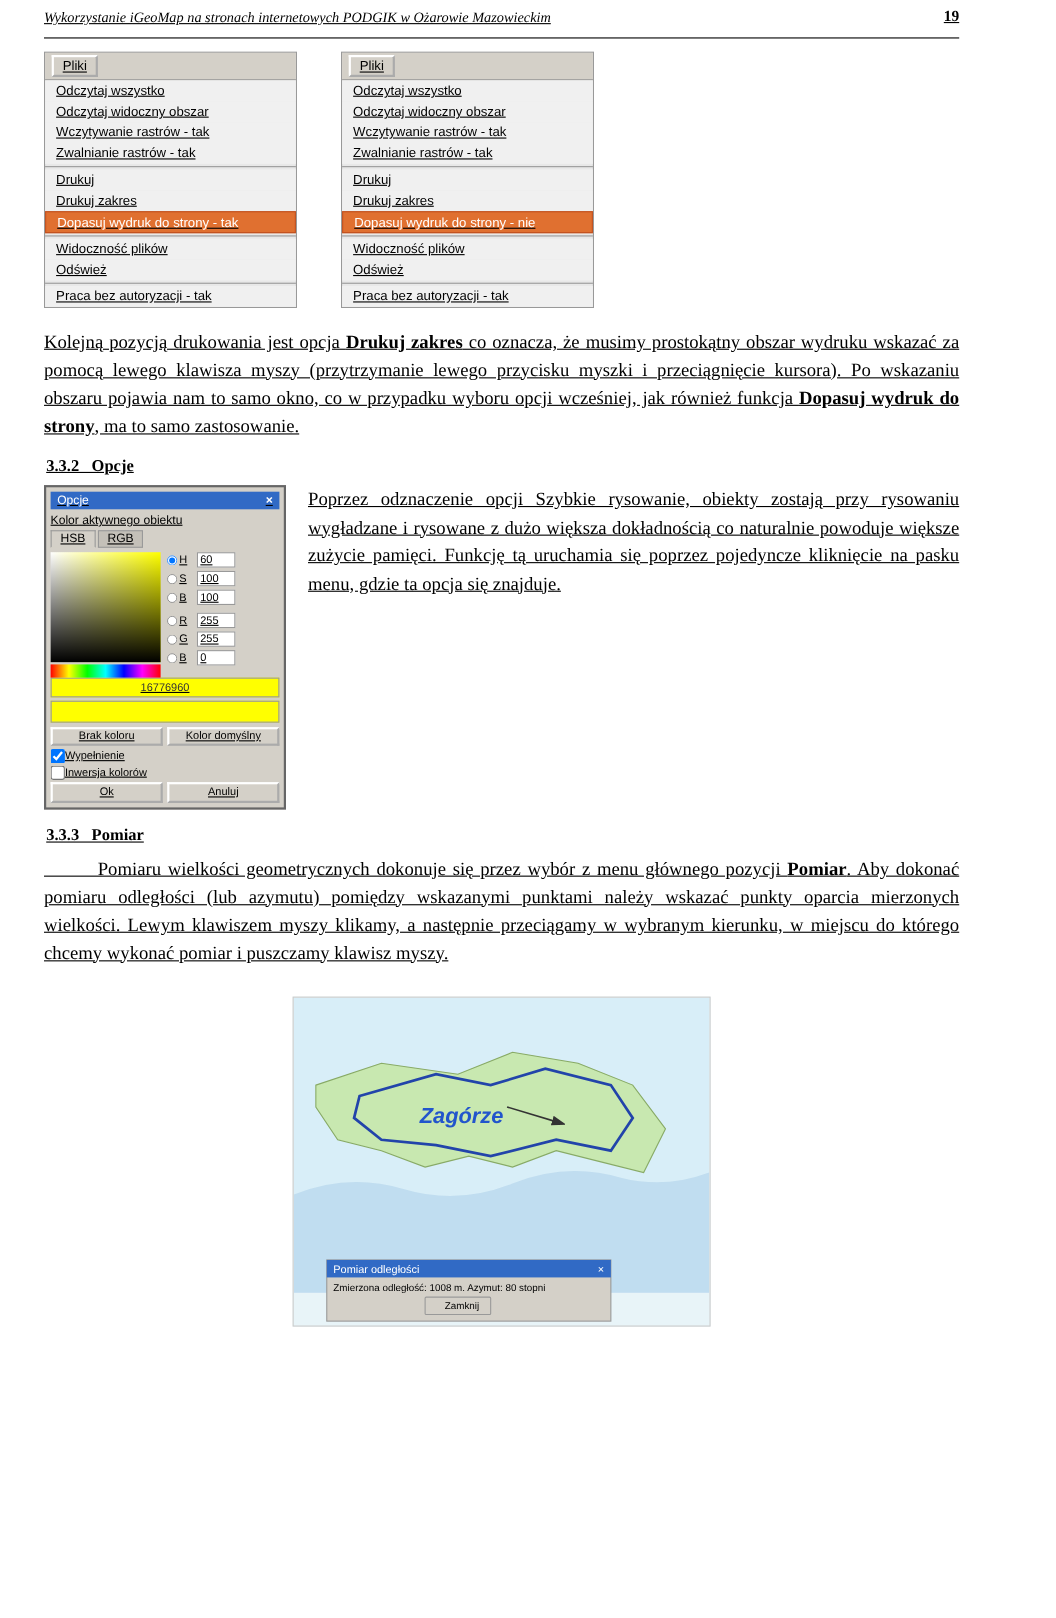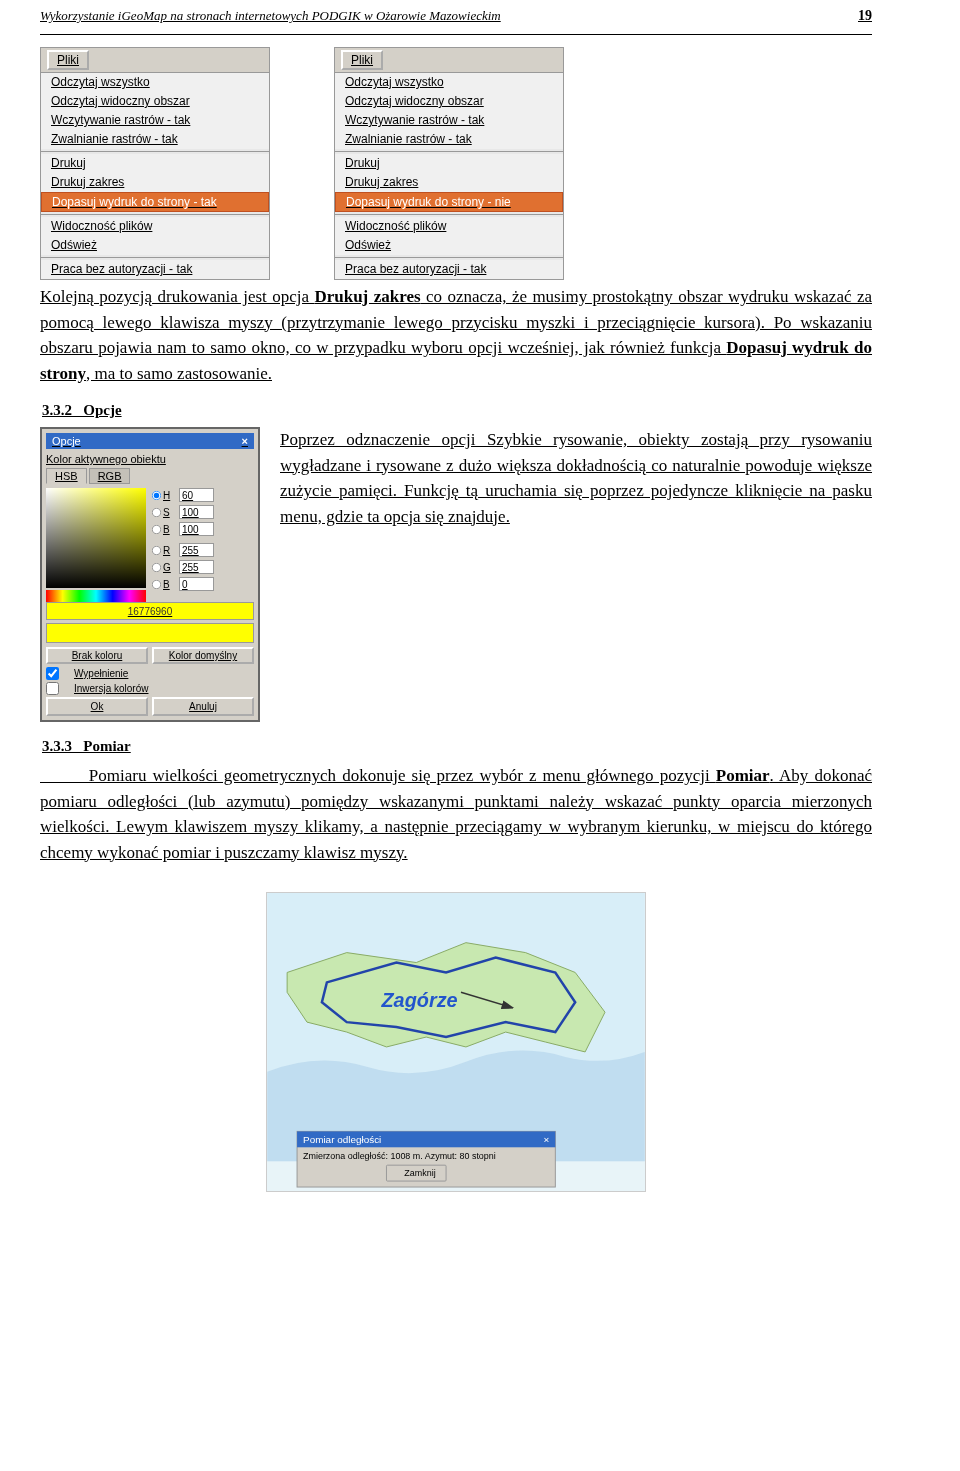--- a/index.html
+++ b/index.html
@@ -34,22 +34,22 @@
     }
 
     .page-number {
       font-size: 14px;
       font-weight: bold;
     }
 
     
     .menus-row {
       display: flex;
-      gap: 64px;
-      margin-bottom: 4px;
+      gap: 40px;
+      margin-bottom: 18px;
       justify-content: flex-start;
     }
 
     .menu-box {
       border: 1px solid #999;
       background: #e8e8e8;
       min-width: 230px;
       font-size: 13px;
       font-family: Arial, sans-serif;
     }
@@ -222,21 +222,21 @@
       background: #d4d0c8;
       border: 2px outset #fff;
       cursor: pointer;
       padding: 1px 2px;
       text-align: center;
     }
 
     .checkbox-row {
       display: flex;
       align-items: center;
-      gap: 15px;
+      gap: 0;
       font-size: 10px;
       margin-bottom: 2px;
     }
 
     .color-ok-cancel {
       display: flex;
       gap: 4px;
     }
 
     .ok-btn, .cancel-btn {

